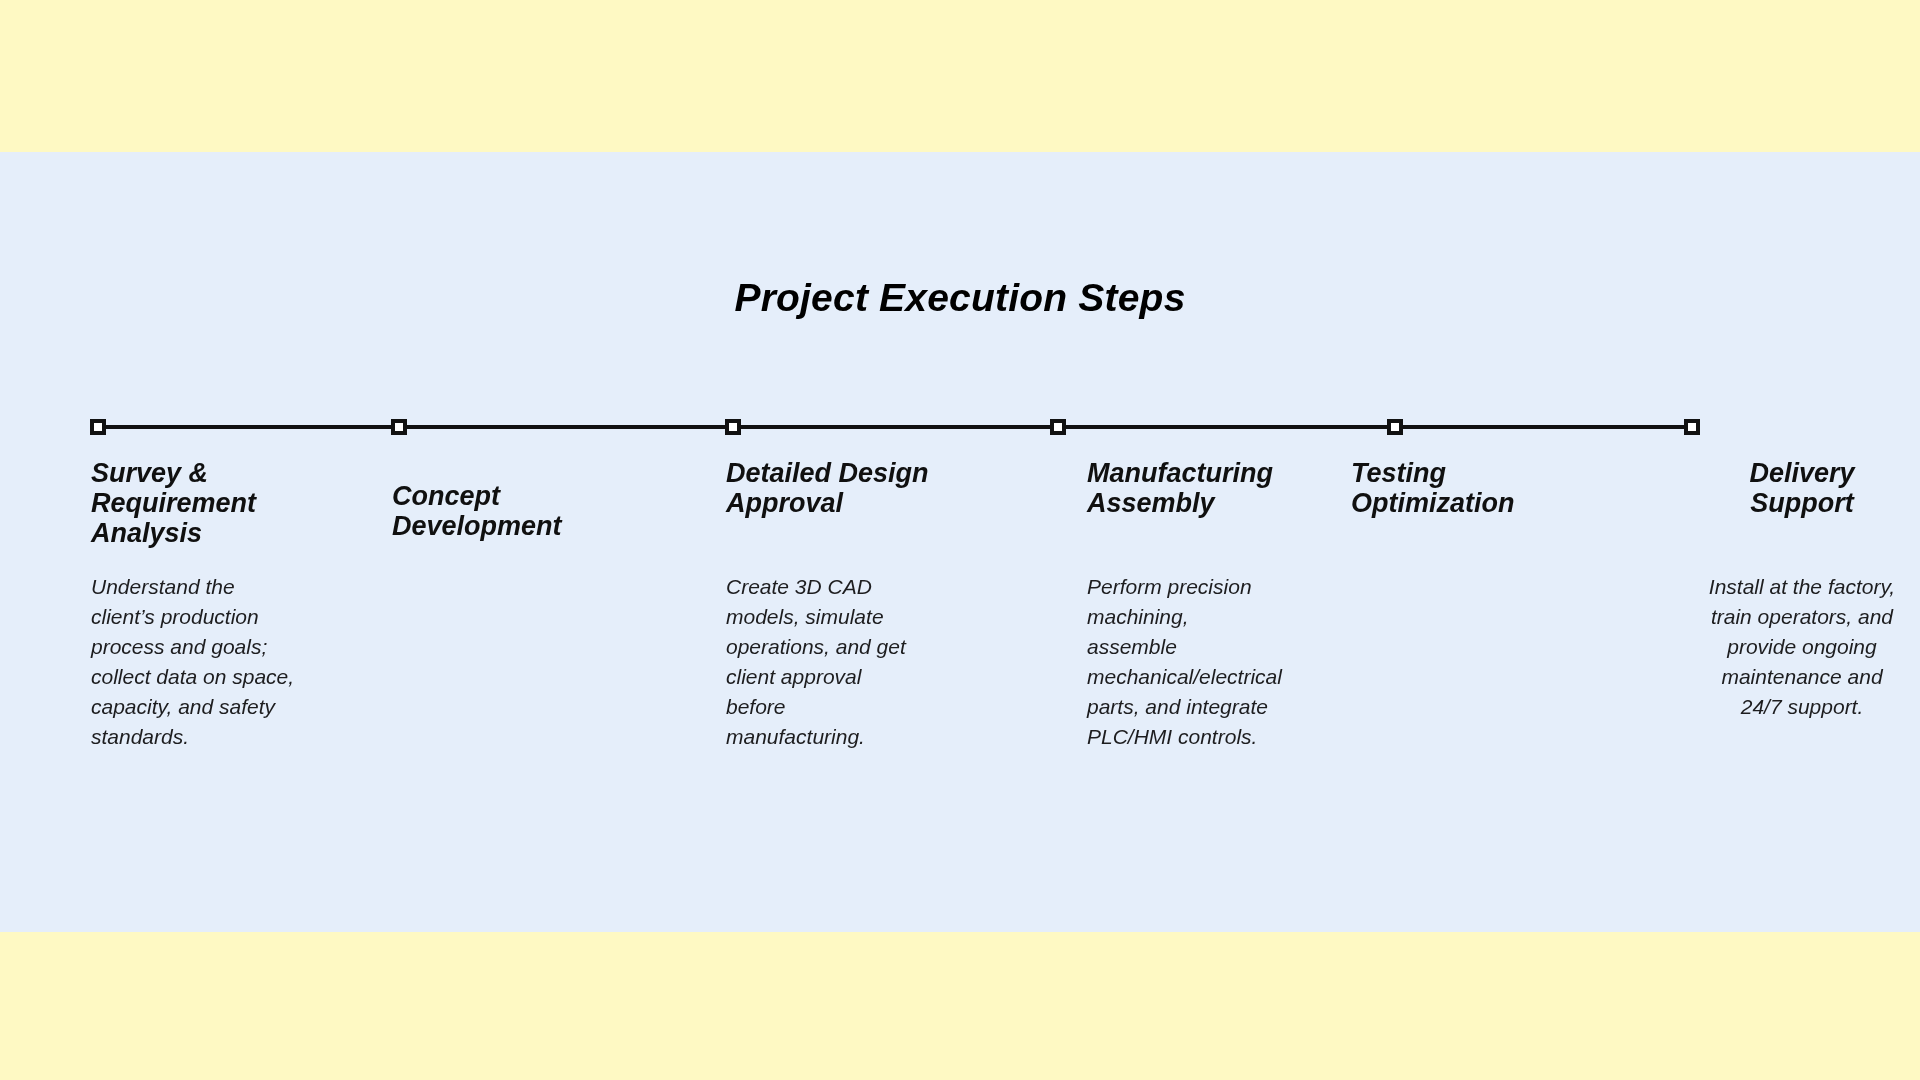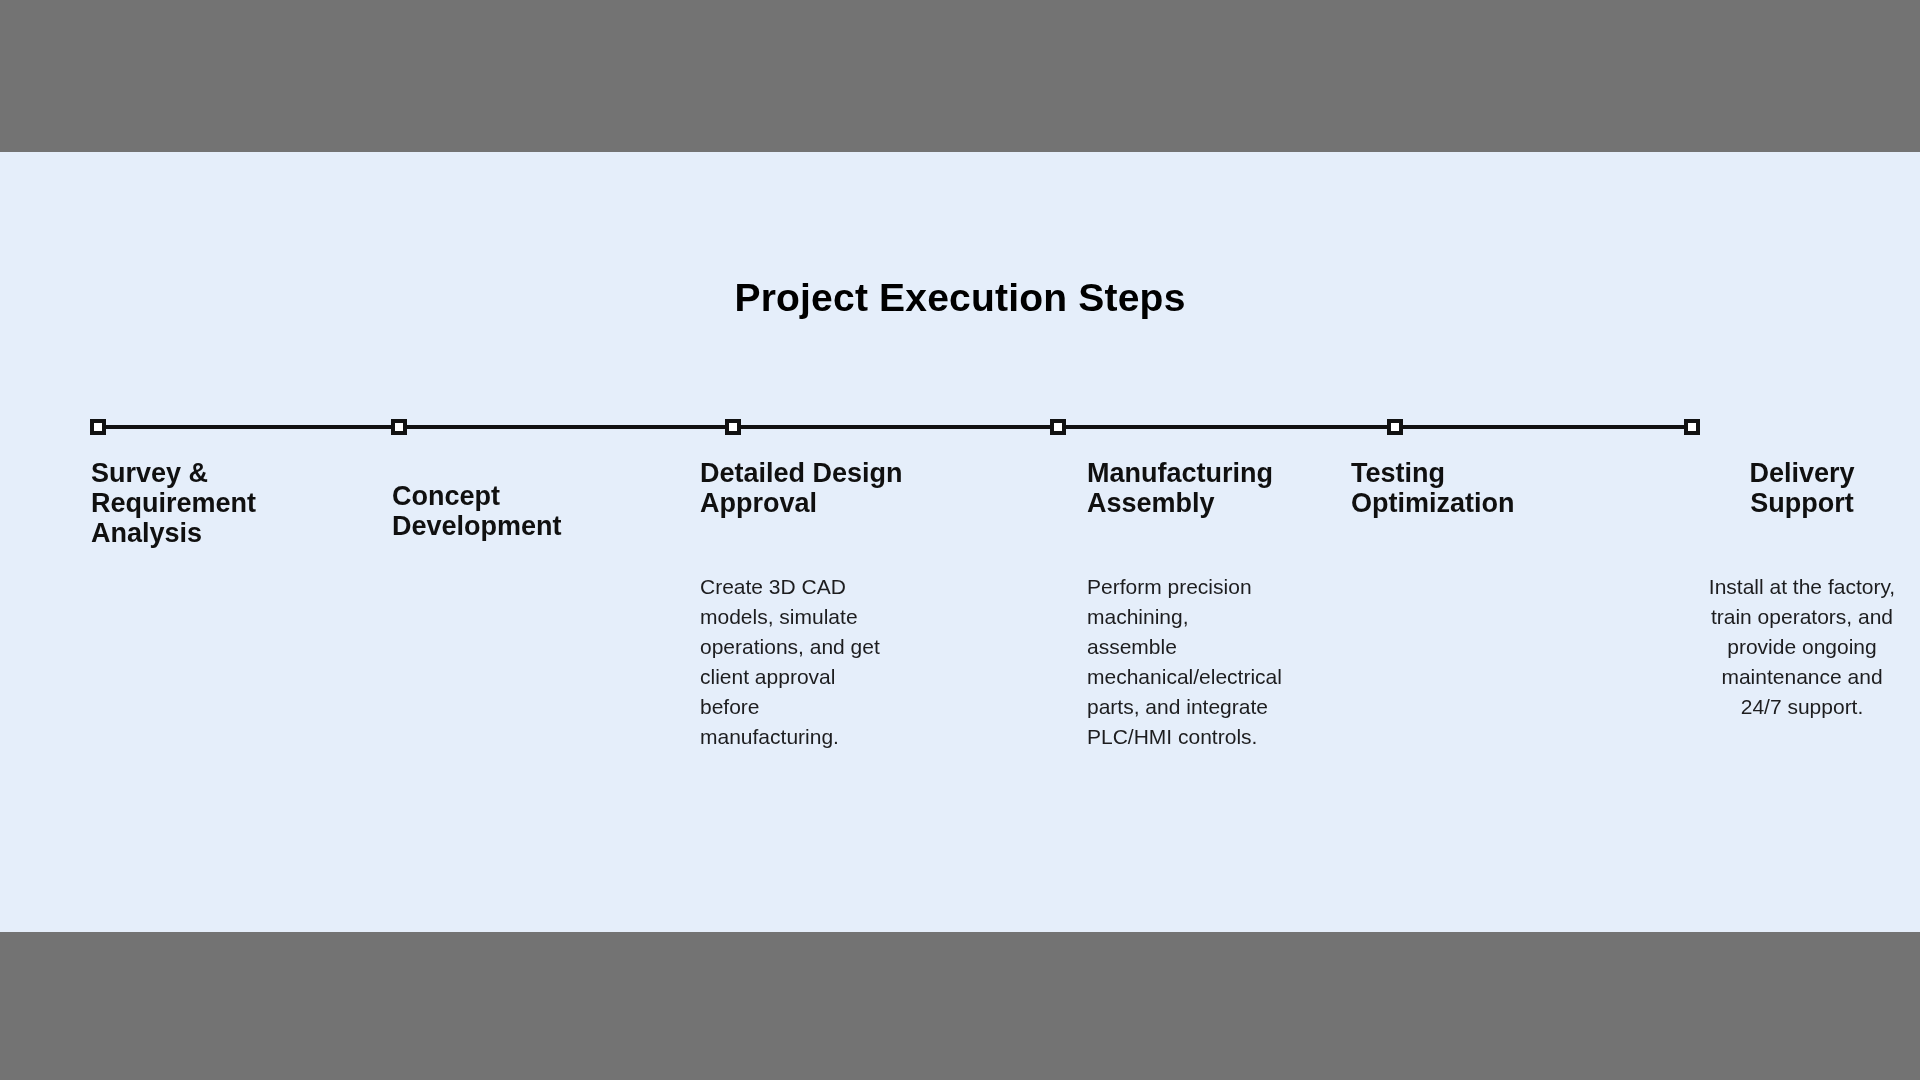--- a/index.html
+++ b/index.html
@@ -8,21 +8,22 @@
     width: 1920px;
     height: 1080px;
     background: #ffffff;
     font-family: "Liberation Sans", "DejaVu Sans", sans-serif;
     overflow: hidden;
   }
   .stage {
     position: relative;
     width: 1920px;
     height: 1080px;
-    background: #737373;
+    background: #fef9c3;
+    font-style: italic;
   }
   .band {
     position: absolute;
     left: 0;
     top: 152px;
     width: 1920px;
     height: 780px;
     background: #e5eefa;
   }
   .diagram-title {
@@ -61,21 +62,21 @@
   .m5 { left: 1387px; }
   .m6 { left: 1684px; }
   .step-column {
     position: absolute;
     top: 458px;
     width: 252px;
     height: 420px;
   }
   .c1 { left: 91px; }
   .c2 { left: 392px; margin-top: 23px; }
-  .c3 { left: 700px; }
+  .c3 { left: 726px; }
   .c4 { left: 1087px; }
   .c5 { left: 1351px; }
   .c6 { left: 1685px; width: 234px; text-align: center; }
   .step-title {
     font-size: 27px;
     line-height: 30px;
     font-weight: bold;
     color: #101010;
     white-space: pre-line;
   }
@@ -107,20 +108,26 @@
     <div class="timeline-marker m3"></div>
     <div class="timeline-marker m4"></div>
     <div class="timeline-marker m5"></div>
     <div class="timeline-marker m6"></div>
   </div>
 
   <div class="step-column c1">
     <div class="step-title">Survey &amp;
 Requirement
 Analysis</div>
+    <div class="step-description">Understand the
+client’s production
+process and goals;
+collect data on space,
+capacity, and safety
+standards.</div>
   </div>
 
   <div class="step-column c2">
     <div class="step-title">Concept
 Development</div>
   </div>
 
   <div class="step-column c3">
     <div class="step-title">Detailed Design
 Approval</div>

